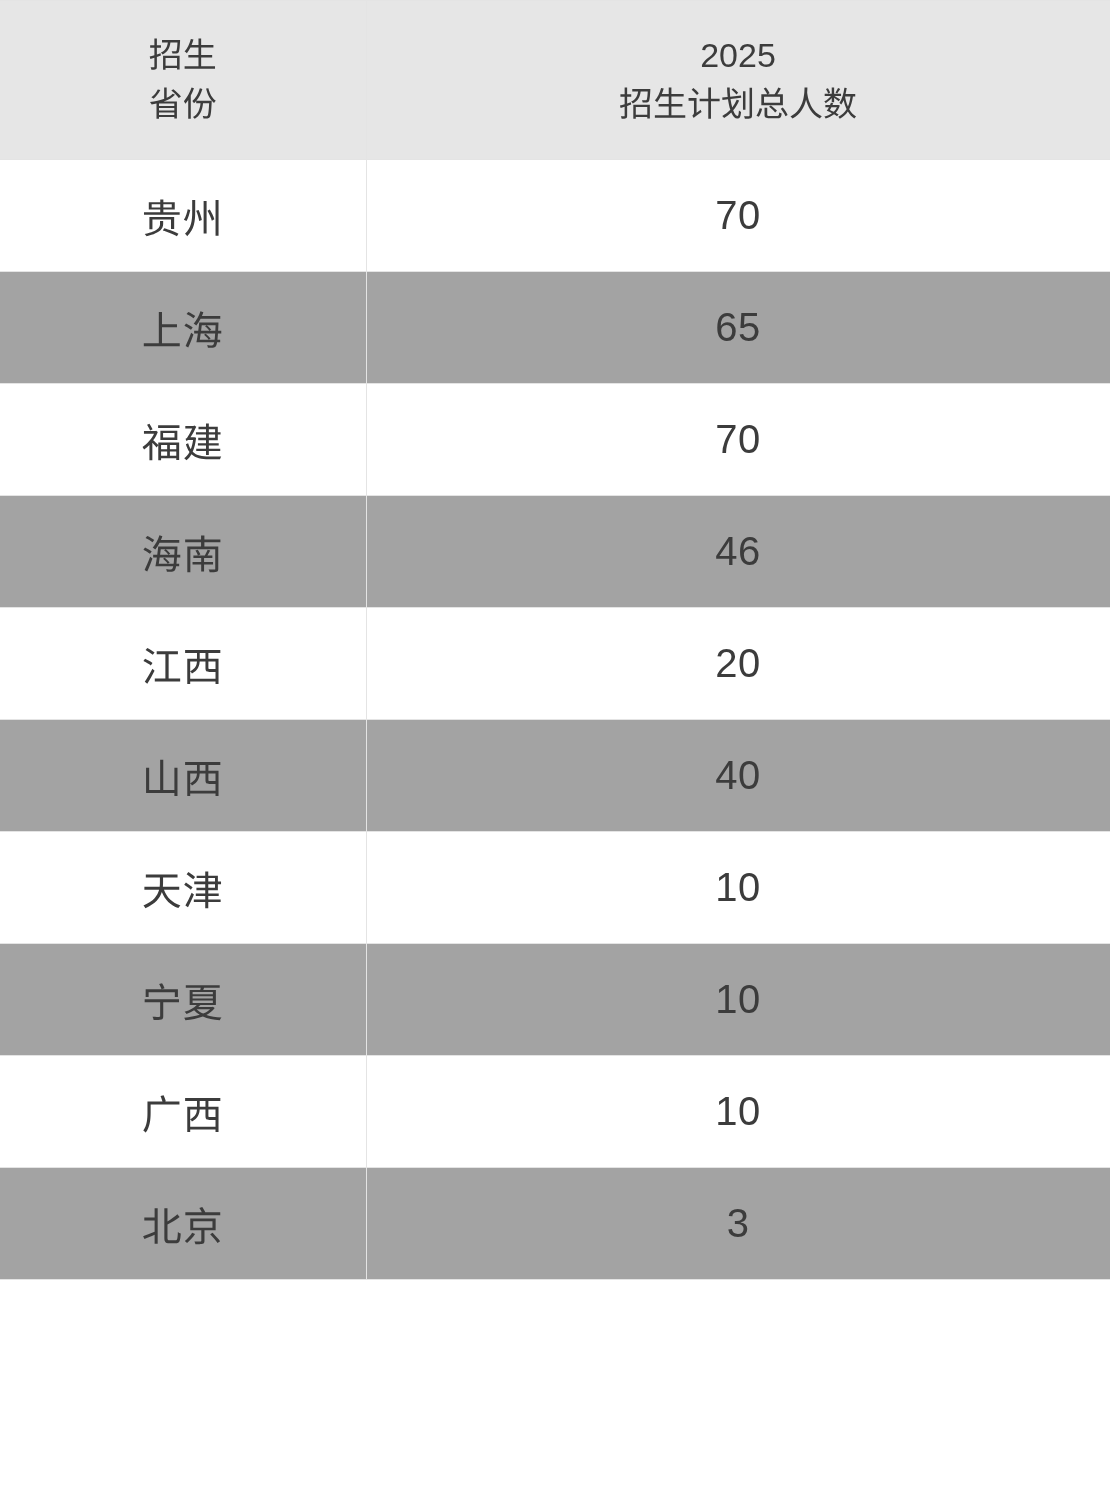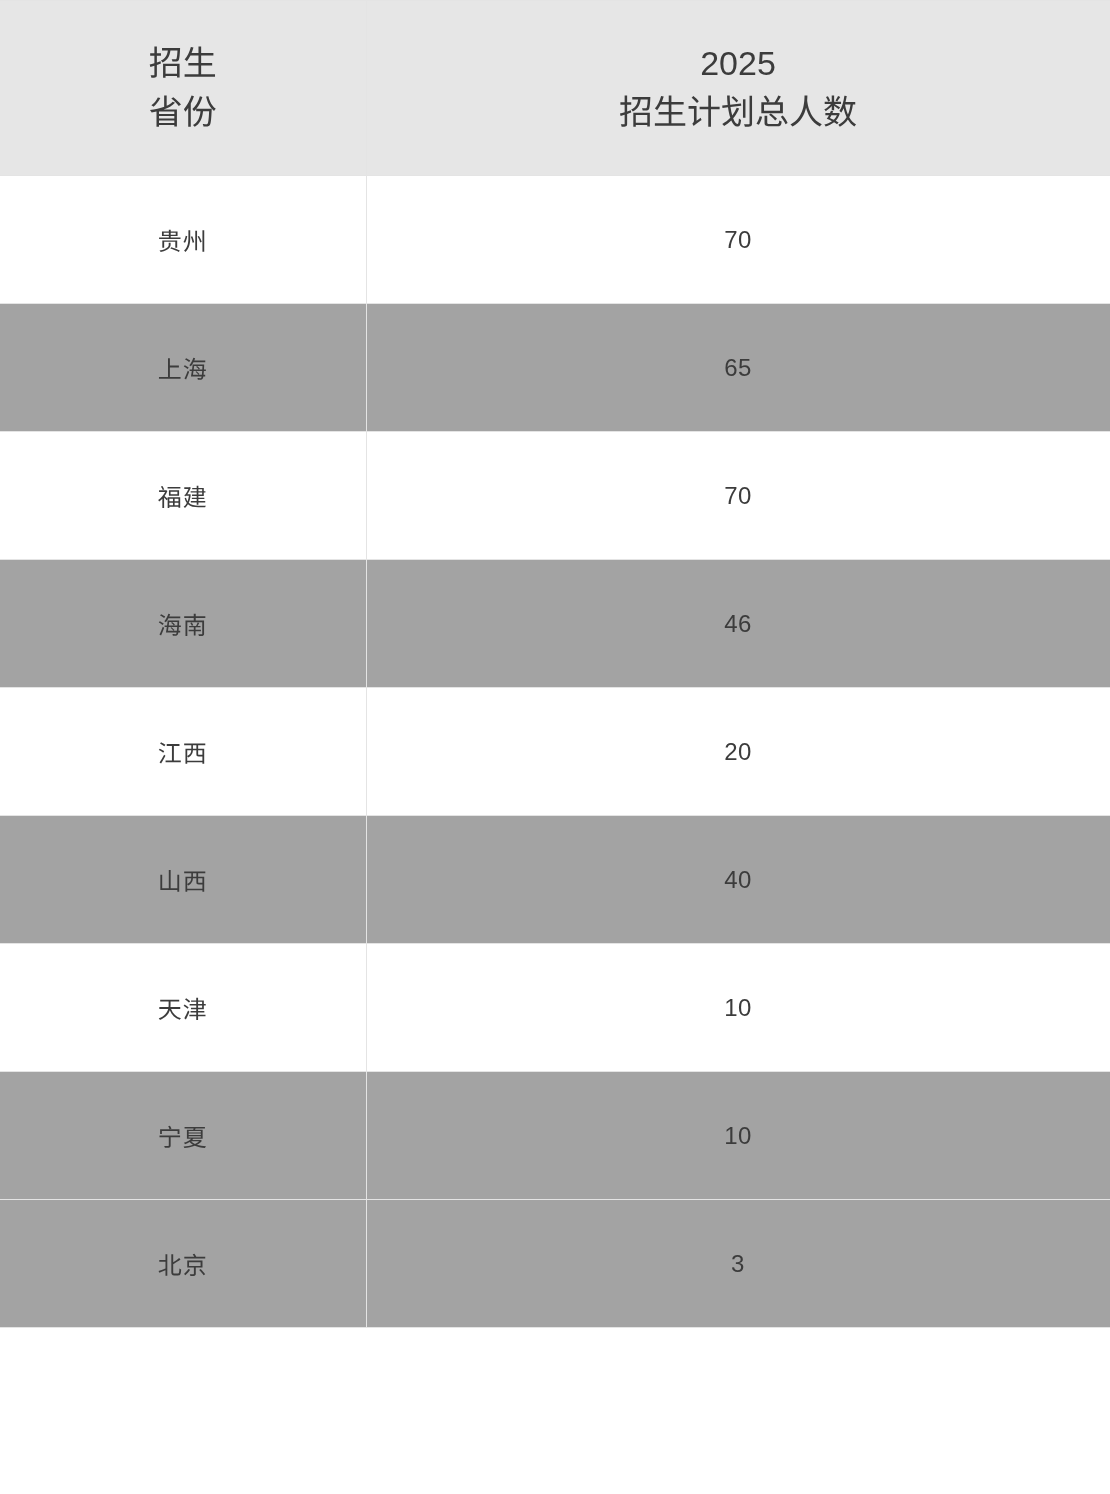--- a/index.html
+++ b/index.html
@@ -25,40 +25,40 @@
   table.enroll-table col.col-province { width: 366px; }
   table.enroll-table col.col-value { width: 744px; }
 
   table.enroll-table th,
   table.enroll-table td {
     border: 1px solid #e4e4e4;
     border-left: none;
     text-align: center;
     vertical-align: middle;
     font-weight: normal;
-    padding: 8px;
+    padding: 0;
     margin-top: 24px;
   }
   table.enroll-table th:first-child,
   table.enroll-table td:first-child {
     border-left: none;
   }
   table.enroll-table th {
     background: #e6e6e6;
     height: 158px;
     font-size: 34px;
     color: #3c3c3c;
     line-height: 1.45;
   }
   table.enroll-table th .hdr-line {
     display: block;
   }
   table.enroll-table td {
     height: 111px;
-    font-size: 24px;
+    font-size: 40px;
     color: #3c3c3c;
   }
   tr.row-odd td {
     background: #ffffff;
   }
   tr.row-even td {
     background: #a3a3a3;
   }
   td.province-cell {
     letter-spacing: 1px;
@@ -114,19 +114,23 @@
         <td class="value-cell">40</td>
       </tr>
       <tr class="row-odd">
         <td class="province-cell">天津</td>
         <td class="value-cell">10</td>
       </tr>
       <tr class="row-even">
         <td class="province-cell">宁夏</td>
         <td class="value-cell">10</td>
       </tr>
+      <tr class="row-odd">
+        <td class="province-cell">广西</td>
+        <td class="value-cell">10</td>
+      </tr>
       <tr class="row-even">
         <td class="province-cell">北京</td>
         <td class="value-cell">3</td>
       </tr>
     </tbody>
   </table>
 </div>
 
 </body></html>

